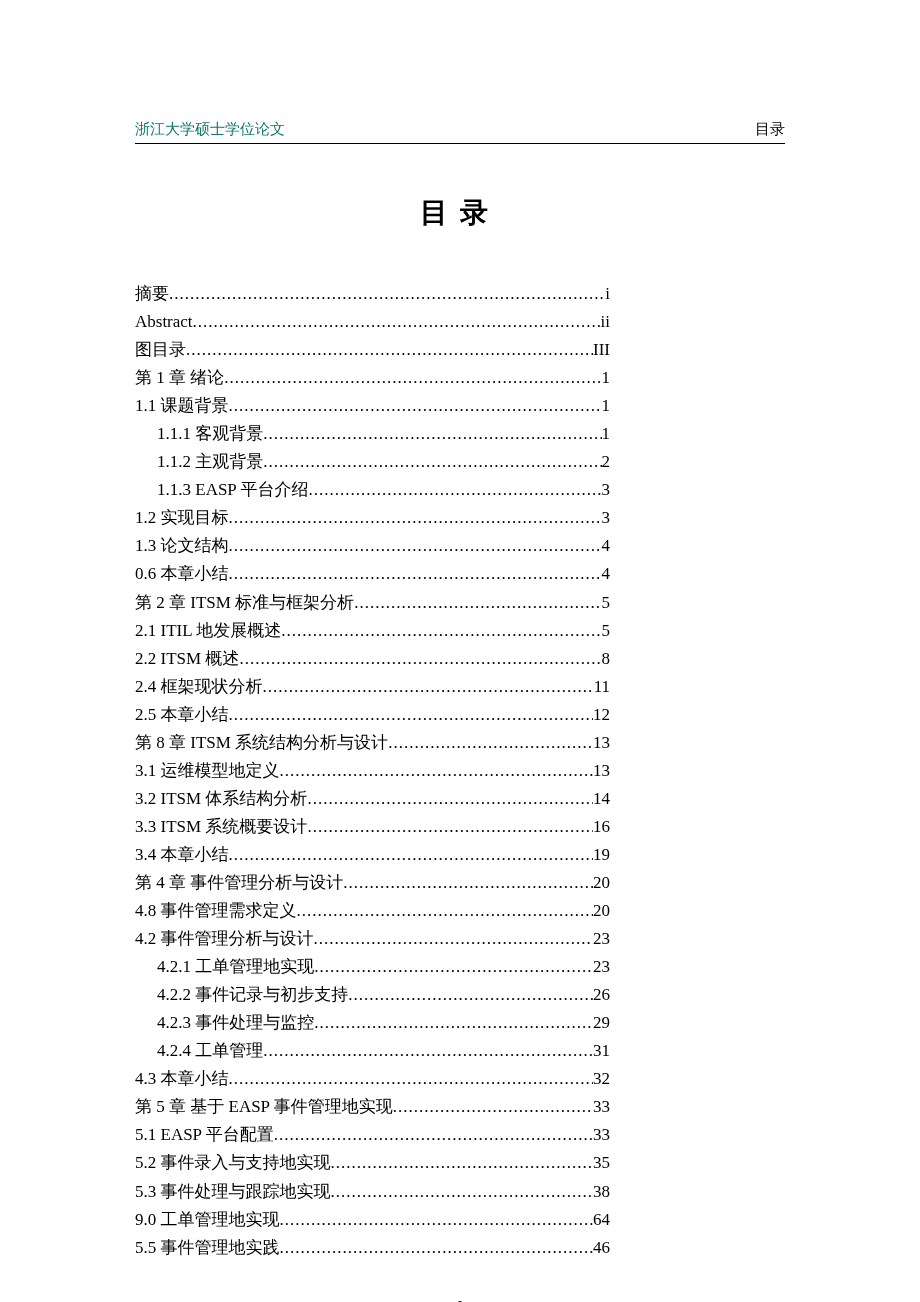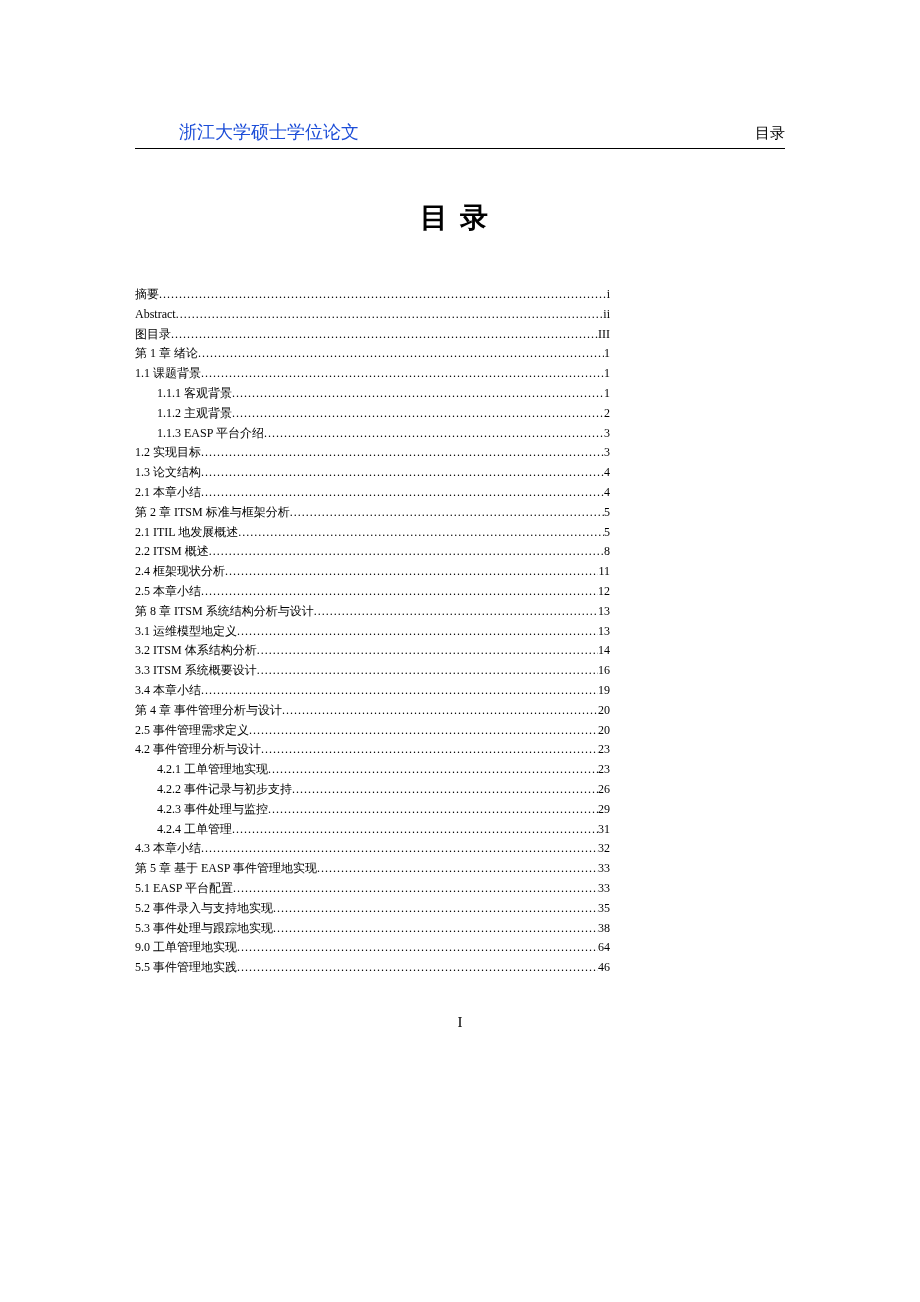--- a/index.html
+++ b/index.html
@@ -20,44 +20,43 @@
     }
     .header-row {
       display: flex;
       justify-content: space-between;
       align-items: baseline;
       border-bottom: 1.5px solid #000;
       padding-bottom: 4px;
       margin-bottom: 50px;
     }
     .header-left {
-      font-size: 18px;
-      color: #1d4ed8;
-      margin-left: 44px;
+      font-size: 15px;
+      color: #0f766e;
     }
     .header-right {
       font-size: 15px;
       color: #000;
     }
     .title {
       text-align: center;
       font-size: 28px;
       font-weight: bold;
       letter-spacing: 12px;
       margin-bottom: 48px;
       color: #000;
     }
     .toc {
       width: 475px;
       margin: 0;
     }
     .toc-entry {
       display: flex;
       align-items: baseline;
-      font-size: 12px;
+      font-size: 17px;
       line-height: 1.65;
       color: #000;
       white-space: nowrap;
       font-family: "SimSun", "宋体", "Times New Roman", serif;
     }
     .toc-entry .label {
       flex: 0 0 auto;
     }
     .toc-entry .dots {
       flex: 1 1 auto;
@@ -140,21 +139,21 @@
         <span class="label">1.2   实现目标 </span>
         <span class="dots"></span>
         <span class="page-num">3</span>
       </div>
       <div class="toc-entry">
         <span class="label">1.3   论文结构 </span>
         <span class="dots"></span>
         <span class="page-num">4</span>
       </div>
       <div class="toc-entry">
-        <span class="label">2.1   本章小结 </span>
+        <span class="label">0.6   本章小结 </span>
         <span class="dots"></span>
         <span class="page-num">4</span>
       </div>
       <div class="toc-entry">
         <span class="label">第 2 章   ITSM 标准与框架分析</span>
         <span class="dots"></span>
         <span class="page-num">5</span>
       </div>
       <div class="toc-entry">
         <span class="label">2.1   ITIL 地发展概述</span>
@@ -200,21 +199,21 @@
         <span class="label">3.4   本章小结 </span>
         <span class="dots"></span>
         <span class="page-num">19</span>
       </div>
       <div class="toc-entry">
         <span class="label">第 4 章   事件管理分析与设计 </span>
         <span class="dots"></span>
         <span class="page-num">20</span>
       </div>
       <div class="toc-entry">
-        <span class="label">2.5   事件管理需求定义 </span>
+        <span class="label">4.8   事件管理需求定义 </span>
         <span class="dots"></span>
         <span class="page-num">20</span>
       </div>
       <div class="toc-entry">
         <span class="label">4.2   事件管理分析与设计 </span>
         <span class="dots"></span>
         <span class="page-num">23</span>
       </div>
       <div class="toc-entry indent-1">
         <span class="label">4.2.1   工单管理地实现 </span>

